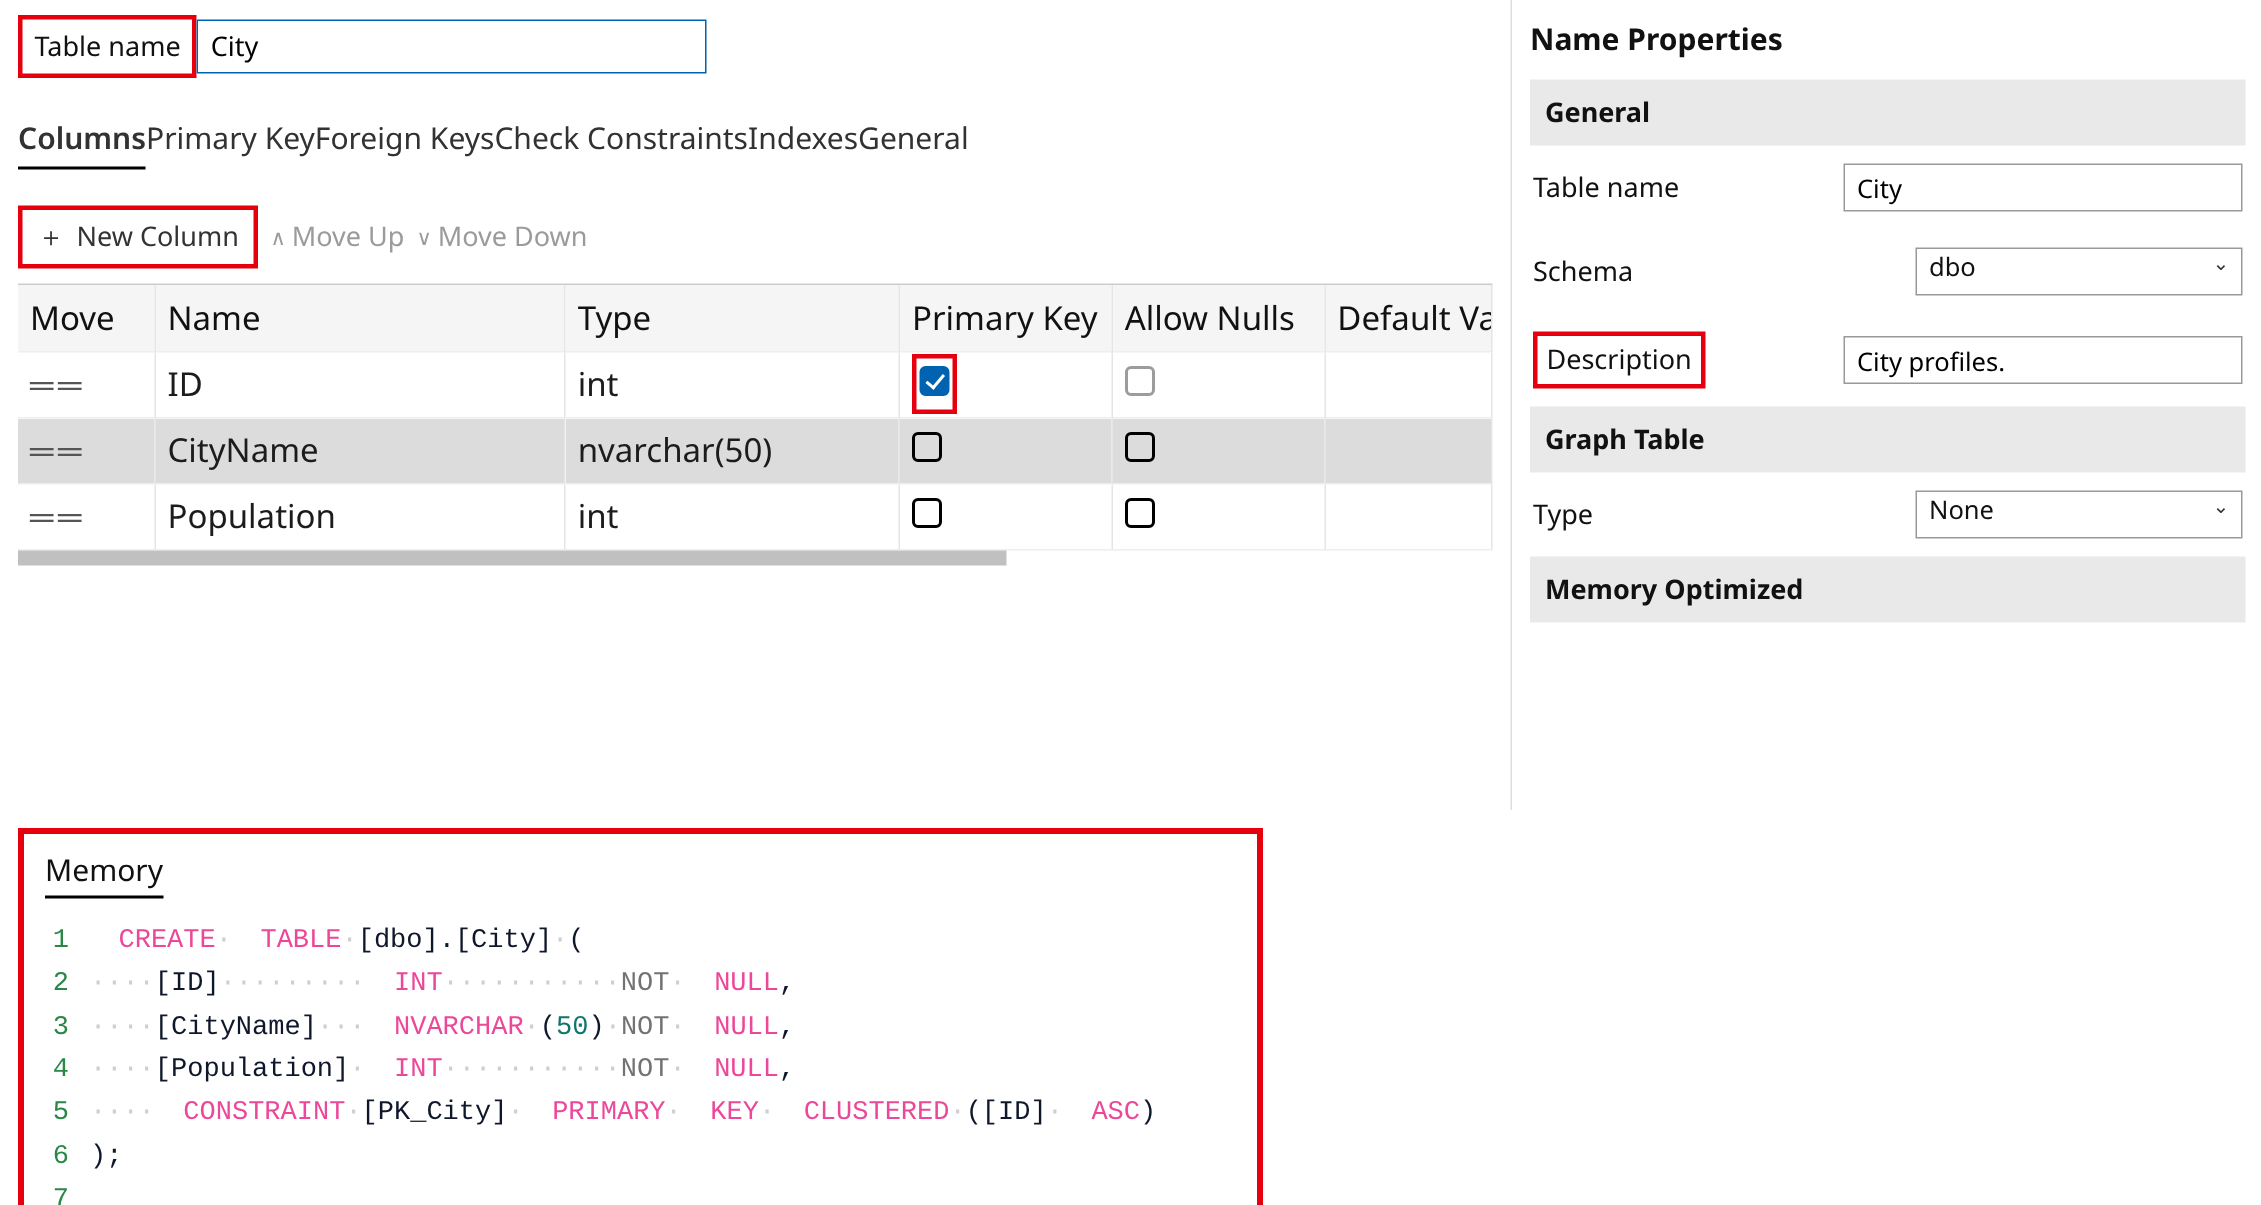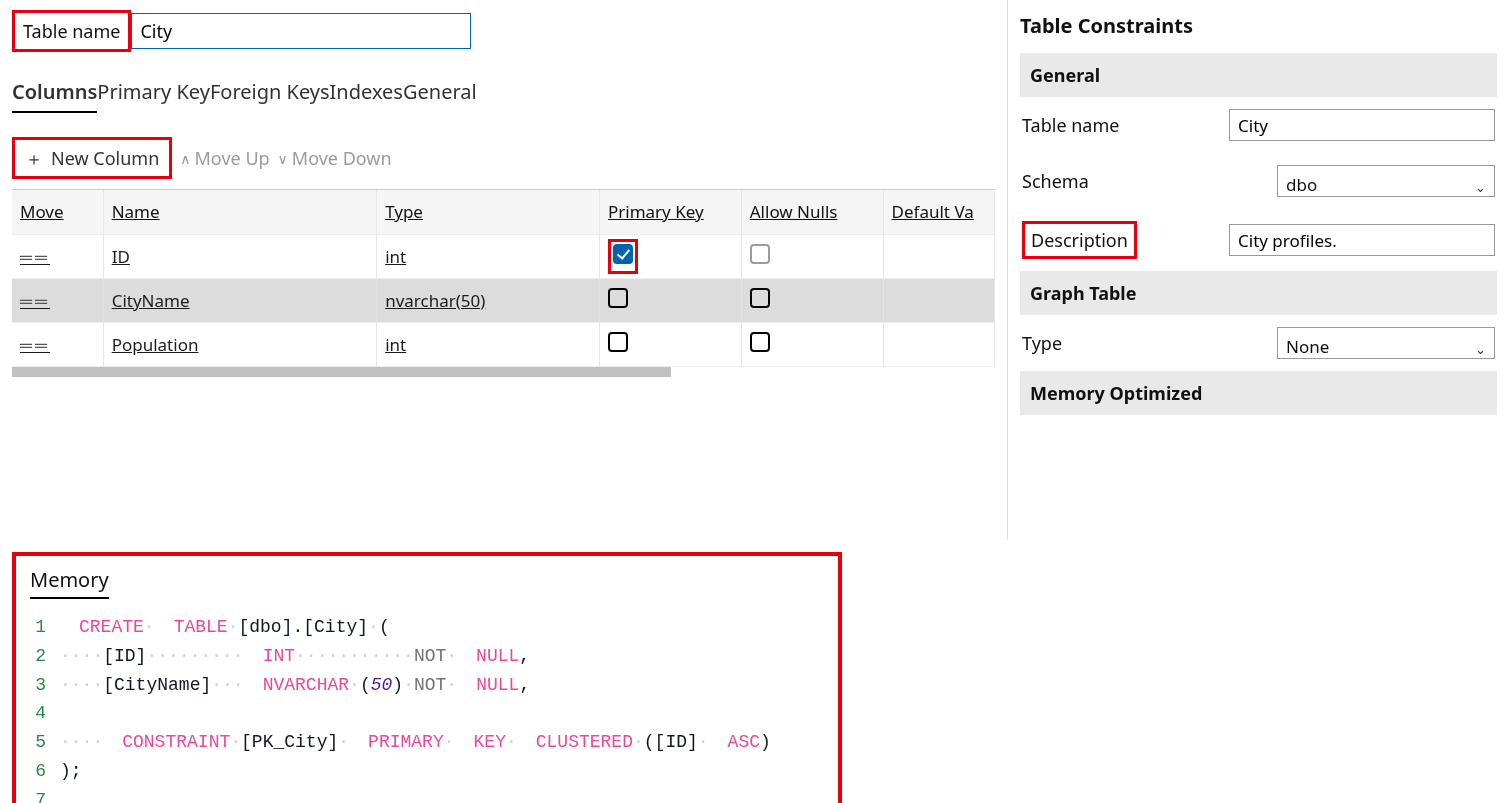--- a/index.html
+++ b/index.html
@@ -98,26 +98,25 @@
   .grid table {
     width: 100%;
     border-collapse: collapse;
     table-layout: fixed;
   }
   .grid th, .grid td {
     border-right: 1px solid #e5e5e5;
     height: 44px;
     padding: 0 8px;
     text-align: left;
-    font-size: 17px;
+    font-size: 22px;
     font-weight: normal;
     color: #1c1c1c;
     white-space: nowrap;
     overflow: hidden;
-    text-decoration: underline;
   }
   .grid thead tr {
     background: #f5f5f5;
     border-bottom: 1px solid #bbb;
   }
   .grid thead th {
     color: #111;
     font-weight: 400;
   }
   .grid tbody tr.sel { background: #dcdcdc; }
@@ -198,21 +197,21 @@
     height: 32px;
     font-size: 17px;
     padding: 2px 8px;
     font-family: inherit;
   }
   .prop-sel {
     flex: 1;
     display: flex;
     border: 1px solid #999;
     height: 32px;
-    align-items: flex-end;
+    align-items: flex-start;
     justify-content: space-between;
     padding: 0 8px;
     cursor: pointer;
     font-size: 17px;
   }
   .chev { font-size: 13px; color: #333; }
   .pcb {
     width: 18px; height: 18px; border: 2px solid #000;
     border-radius: 3px; display: inline-block;
     cursor: pointer;
@@ -234,39 +233,40 @@
   .code {
     font-family: Consolas, "Courier New", monospace;
     font-size: 18px;
     margin-top: 14px;
   }
   .code .row { display: flex; white-space: pre; line-height: 1.6; }
   .code .ln { width: 30px; text-align: right; color: #2a8747; padding-right: 14px; }
   .kw { color: #ec4899; margin-left: 19px; }
   .id { color: #0f172a; }
   .dots { color: #cfcfcf; }
-  .num { color: #4c1d95; font-style: italic; }
+  .num { color: #0f766e; }
   .gray-kw { color: #737373; }
 </style>
 </head>
 <body>
 
 <div class="wrap">
   <div class="top">
 
     <div class="main">
       <div class="name-row">
         <div class="name-lbl">Table name</div>
         <input class="name-inp" value="City" style="">
       </div>
 
       <div class="tabs">
         <div class="tab active">Columns</div>
         <div class="tab">Primary Key</div>
         <div class="tab">Foreign Keys</div>
+        <div class="tab">Check Constraints</div>
         <div class="tab">Indexes</div>
         <div class="tab">General</div>
       </div>
 
       <div class="toolbar">
         <div class="new-col">
           <span class="plus-ic">＋</span>
           <span>New Column</span>
         </div>
         <div class="disabled">
@@ -326,21 +326,21 @@
             </tr>
           </tbody>
         </table>
       </div>
       <div class="scroll-bar">
         <div class="scroll-thumb"></div>
       </div>
     </div>
 
     <div class="props">
-      <h3>Table Constraints</h3>
+      <h3>Name Properties</h3>
 
       <div class="sec-h">General</div>
       <div class="prop-row">
         <div class="prop-lbl">Table name</div>
         <input class="prop-inp" value="City" style="">
       </div>
       <div class="prop-row">
         <div class="prop-lbl">Schema</div>
         <div class="prop-sel">
           <span>dbo</span>
@@ -366,19 +366,19 @@
       <div class="sec-h">Memory Optimized</div>
     </div>
   </div>
 
   <div class="scripts-area">
     <div class="scripts-h">Memory</div>
     <div class="code">
       <div class="row"><span class="ln">1</span><span><span class="kw">CREATE</span><span class="dots">·</span><span class="kw">TABLE</span><span class="dots">·</span><span class="id">[dbo].[City]</span><span class="dots">·</span><span class="id">(</span></span></div>
       <div class="row"><span class="ln">2</span><span><span class="dots">····</span><span class="id">[ID]</span><span class="dots">·········</span><span class="kw">INT</span><span class="dots">···········</span><span class="gray-kw">NOT</span><span class="dots">·</span><span class="kw">NULL</span><span class="id">,</span></span></div>
       <div class="row"><span class="ln">3</span><span><span class="dots">····</span><span class="id">[CityName]</span><span class="dots">···</span><span class="kw">NVARCHAR</span><span class="dots">·</span><span class="id">(</span><span class="num">50</span><span class="id">)</span><span class="dots">·</span><span class="gray-kw">NOT</span><span class="dots">·</span><span class="kw">NULL</span><span class="id">,</span></span></div>
-      <div class="row"><span class="ln">4</span></div>
+      <div class="row"><span class="ln">4</span><span><span class="dots">····</span><span class="id">[Population]</span><span class="dots">·</span><span class="kw">INT</span><span class="dots">···········</span><span class="gray-kw">NOT</span><span class="dots">·</span><span class="kw">NULL</span><span class="id">,</span></span></div>
       <div class="row"><span class="ln">5</span><span><span class="dots">····</span><span class="kw">CONSTRAINT</span><span class="dots">·</span><span class="id">[PK_City]</span><span class="dots">·</span><span class="kw">PRIMARY</span><span class="dots">·</span><span class="kw">KEY</span><span class="dots">·</span><span class="kw">CLUSTERED</span><span class="dots">·</span><span class="id">([ID]</span><span class="dots">·</span><span class="kw">ASC</span><span class="id">)</span></span></div>
       <div class="row"><span class="ln">6</span><span><span class="id">);</span></span></div>
       <div class="row"><span class="ln">7</span><span></span></div>
     </div>
   </div>
 </div>
 
 </body></html>

